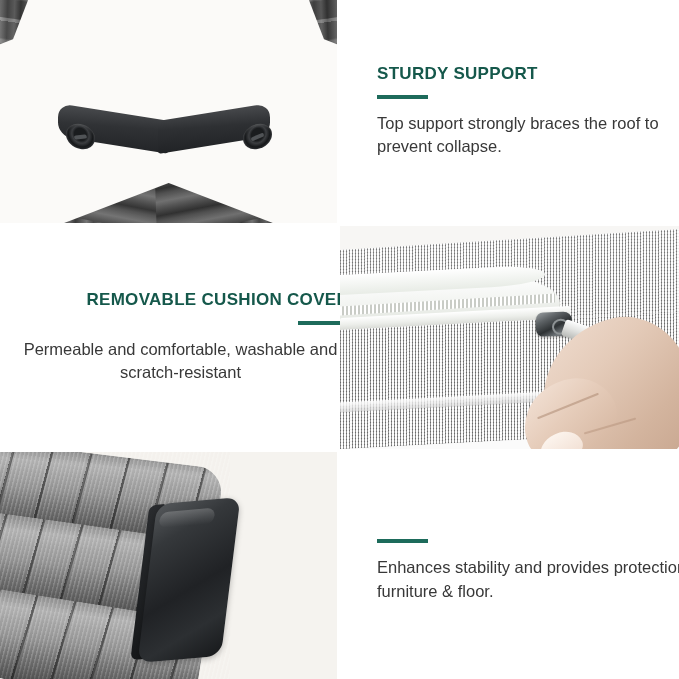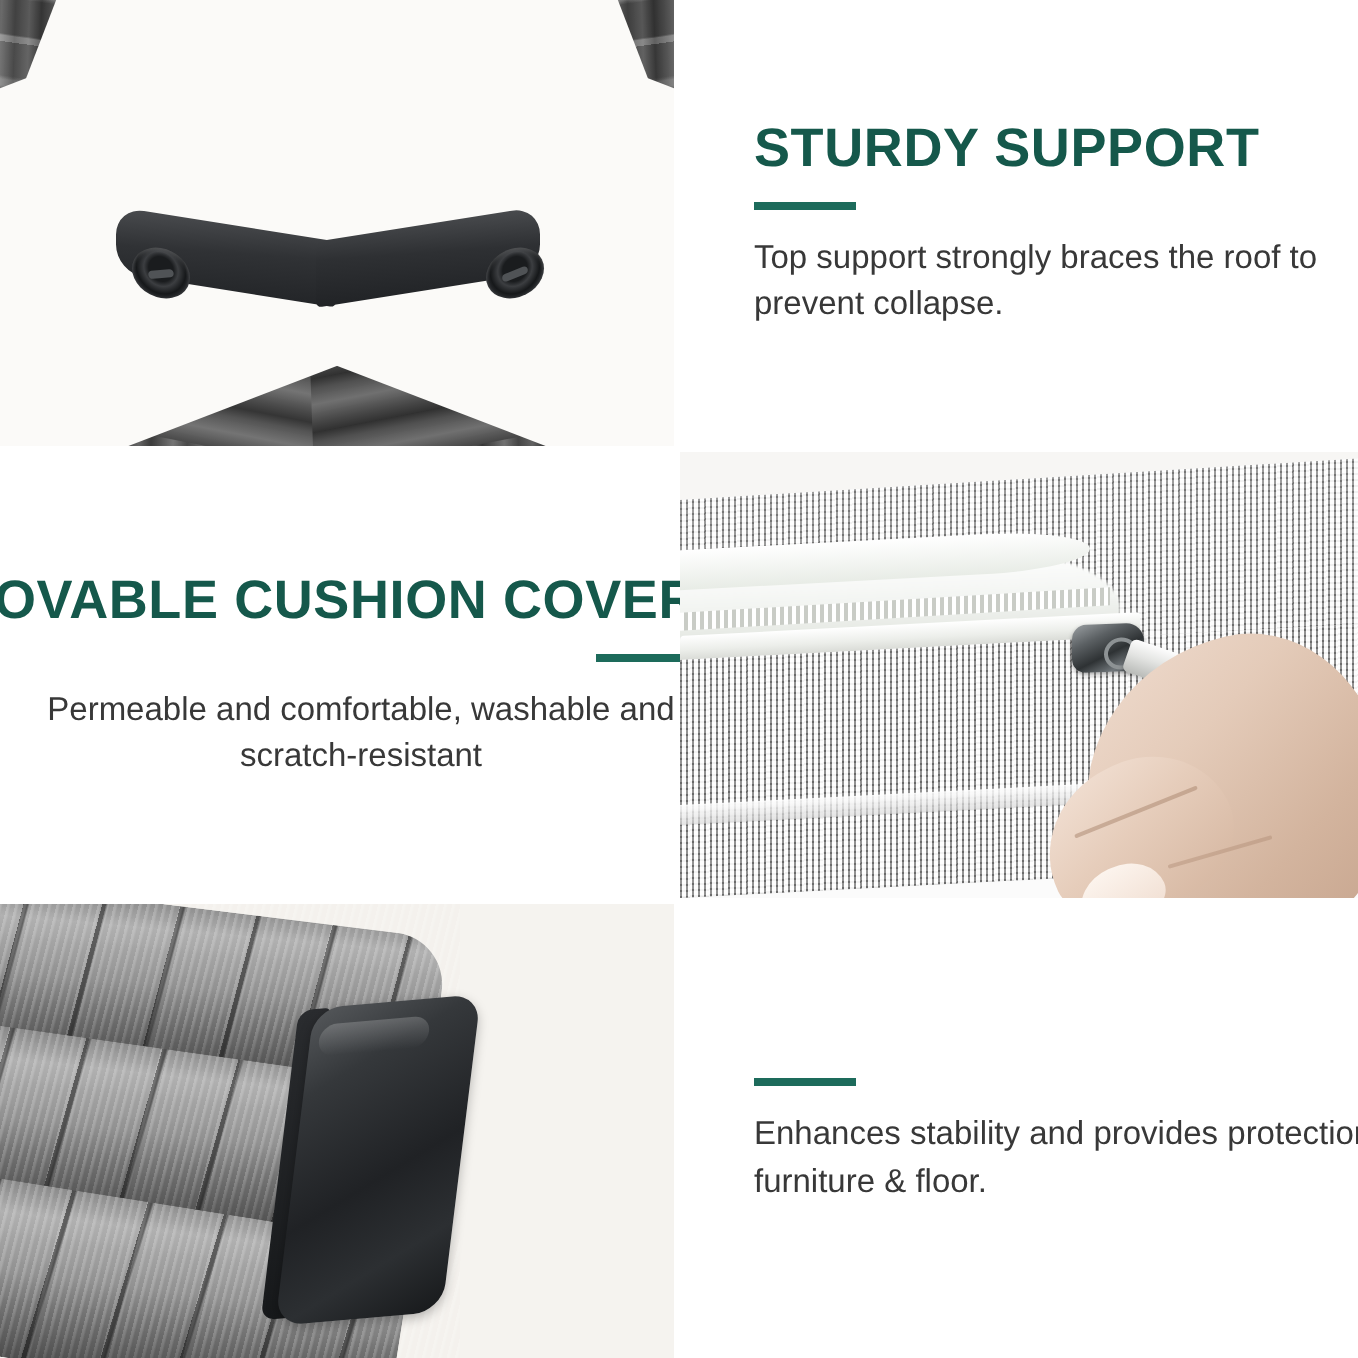--- a/index.html
+++ b/index.html
@@ -32,21 +32,21 @@
     background: #ffffff;
     display: flex;
     flex-direction: column;
     justify-content: center;
   }
   .text-panel.align-left  { align-items: flex-start; padding-left: 37px;  padding-right: 20px; }
   .text-panel.align-right { align-items: flex-end;   padding-right: 34px; padding-left: 12px; }
 
   .heading {
     color: #15584B;
-    font-size: 27px;
+    font-size: 17px;
     font-weight: 600;
     letter-spacing: 0.3px;
     line-height: 1.15;
     white-space: nowrap;
     margin: 0;
   }
   .accent-bar {
     width: 51px;
     height: 4px;
     background: #1D6B5B;

